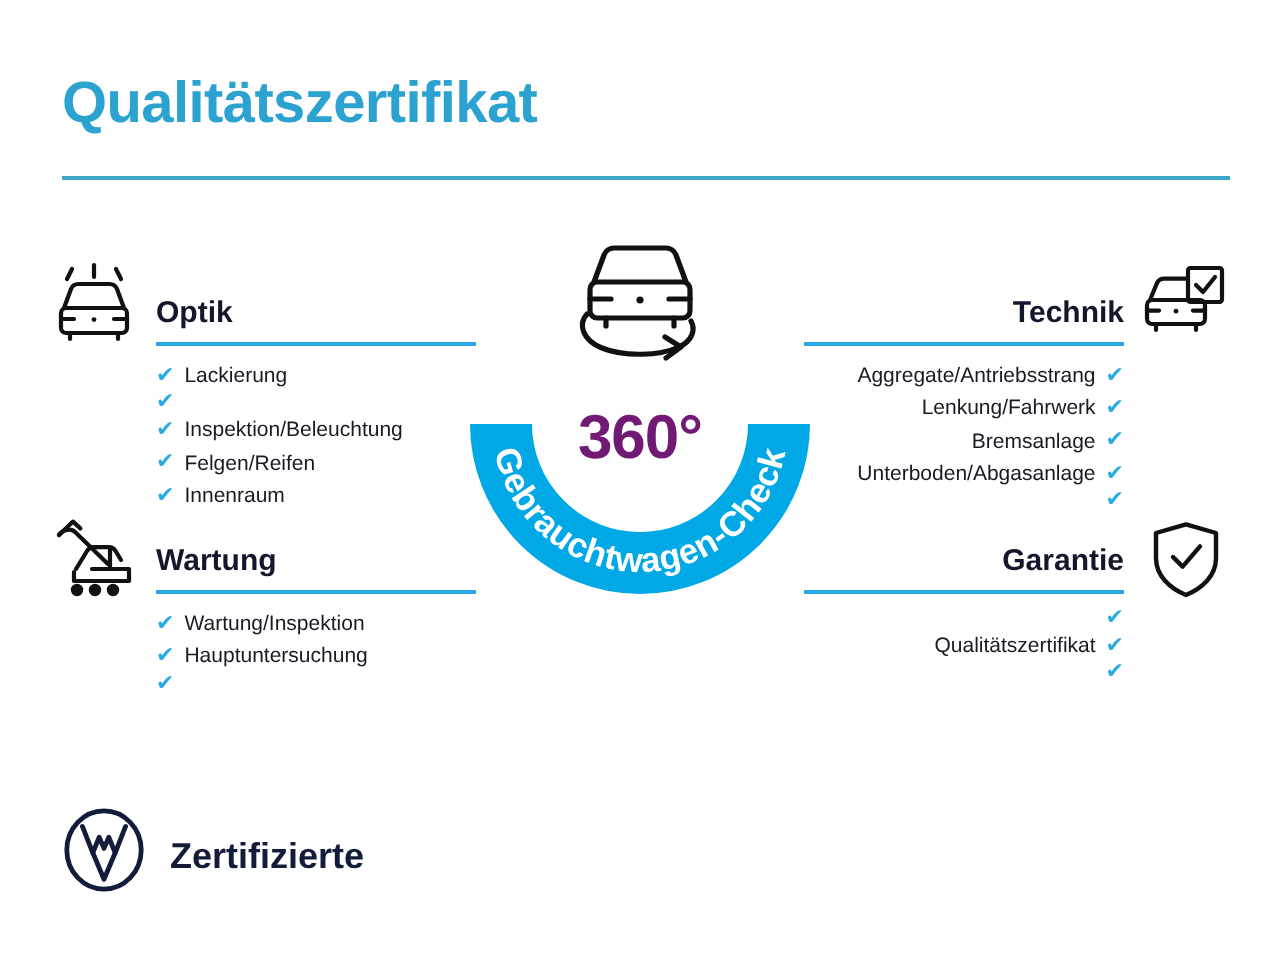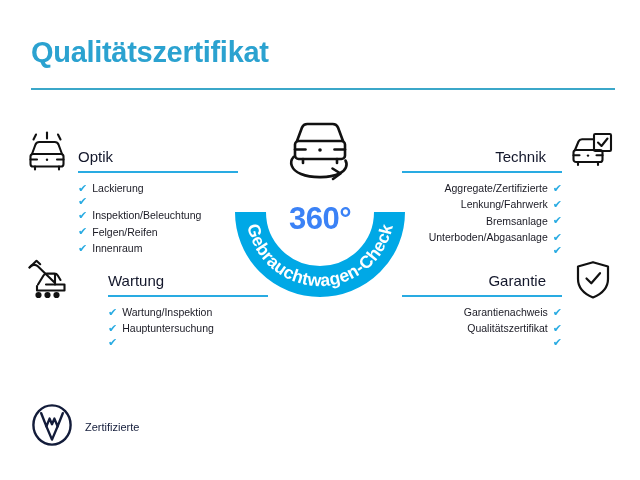--- a/index.html
+++ b/index.html
@@ -19,72 +19,72 @@
   .header-rule{
     position:absolute;left:31px;top:88px;width:584px;height:2px;
     background:#3ba7c9;
   }
 
   
   .section{position:absolute;}
   .sec-head{position:relative;height:30px;}
   .sec-title{
     position:absolute;bottom:8px;
-    font-size:15px;font-weight:normal;color:#13172b;white-space:nowrap;
+    font-size:15px;font-weight:bold;color:#13172b;white-space:nowrap;
   }
   .sec-rule{position:absolute;left:0;bottom:0;height:2px;background:#29abe2;}
 
   .items{margin:0;padding:0;list-style:none;margin-top:7px;}
   .item{
     font-size:10.5px;color:#1a1a24;line-height:16.3px;
     white-space:nowrap;display:flex;align-items:center;
   }
   .chk{
     color:#29abe2;font-size:11px;font-weight:bold;
     line-height:1;display:inline-block;
   }
 
   
   .left .item{justify-content:flex-start;}
   .left .chk{margin-right:5px;}
   
   .right .item{justify-content:flex-end;}
   .right .chk{margin-left:5px;}
-  .right .sec-title{right:16px;margin-left:16px;}
+  .right .sec-title{right:0;margin-left:16px;}
   .right .sec-rule{left:auto;right:0;}
 
   
   #sec-optik    {left:78px;  top:143px; width:160px;}
-  #sec-wartung  {left:78px;  top:267px; width:160px;margin-left:30px;}
+  #sec-wartung  {left:78px;  top:267px; width:160px;}
   #sec-technik  {left:402px; top:143px; width:160px;}
   #sec-garantie {left:402px; top:267px; width:160px;}
   #sec-optik .sec-rule, #sec-wartung .sec-rule{width:160px;}
   #sec-technik .sec-rule, #sec-garantie .sec-rule{width:160px;}
 
   
   .sec-icon{position:absolute;}
   #icon-optik   {left:24px;  top:131px;}
   #icon-wartung {left:24px;  top:259px;}
   #icon-technik {left:569px; top:131px;}
   #icon-garantie{left:574px; top:259px;}
 
   
   #badge{position:absolute;left:224px;top:116px;width:192px;height:192px;}
   #badge .deg{
     position:absolute;left:0;top:0;width:192px;height:192px;
     display:flex;align-items:center;justify-content:center;
-    font-size:31px;font-weight:bold;color:#3b82f6;letter-spacing:-0.5px;
+    font-size:31px;font-weight:bold;color:#701a75;letter-spacing:-0.5px;
     padding-top:14px;box-sizing:border-box;
   }
   #badge-car{position:absolute;left:60px;top:-6px;}
 
   
   #footer{position:absolute;left:31px;top:404px;display:flex;align-items:center;}
   #footer .vwtext{
-    margin-left:12px;font-size:11px;font-weight:normal;color:#131c3a;
+    margin-left:12px;font-size:18px;font-weight:bold;color:#131c3a;
     line-height:16px;white-space:nowrap;
   }
 </style>
 </head>
 <body>
 
 <div id="page">
 
   <div class="page-title">Qualitätszertifikat</div>
   <div class="header-rule"></div>
@@ -204,21 +204,21 @@
     </ul>
   </div>
 
   <div class="section right" id="sec-technik">
     <div class="sec-head">
       <div class="sec-title">Technik</div>
       <div class="sec-rule"></div>
     </div>
     <ul class="items">
       <li class="item">
-          <span>Aggregate/Zertifizierte</span>
+          <span>Aggregate/Antriebsstrang</span>
           <span class="chk">✔</span>
         </li>
       <li class="item">
           <span>Lenkung/Fahrwerk</span>
           <span class="chk">✔</span>
         </li>
       <li class="item">
           <span>Bremsanlage</span>
           <span class="chk">✔</span>
         </li>
@@ -252,21 +252,20 @@
     </ul>
   </div>
 
   <div class="section right" id="sec-garantie">
     <div class="sec-head">
       <div class="sec-title">Garantie</div>
       <div class="sec-rule"></div>
     </div>
     <ul class="items">
       <li class="item">
-          <span>Garantienachweis</span>
           <span class="chk">✔</span>
         </li>
       <li class="item">
           <span>Qualitätszertifikat</span>
           <span class="chk">✔</span>
         </li>
       <li class="item">
           <span class="chk">✔</span>
         </li>
     </ul>

